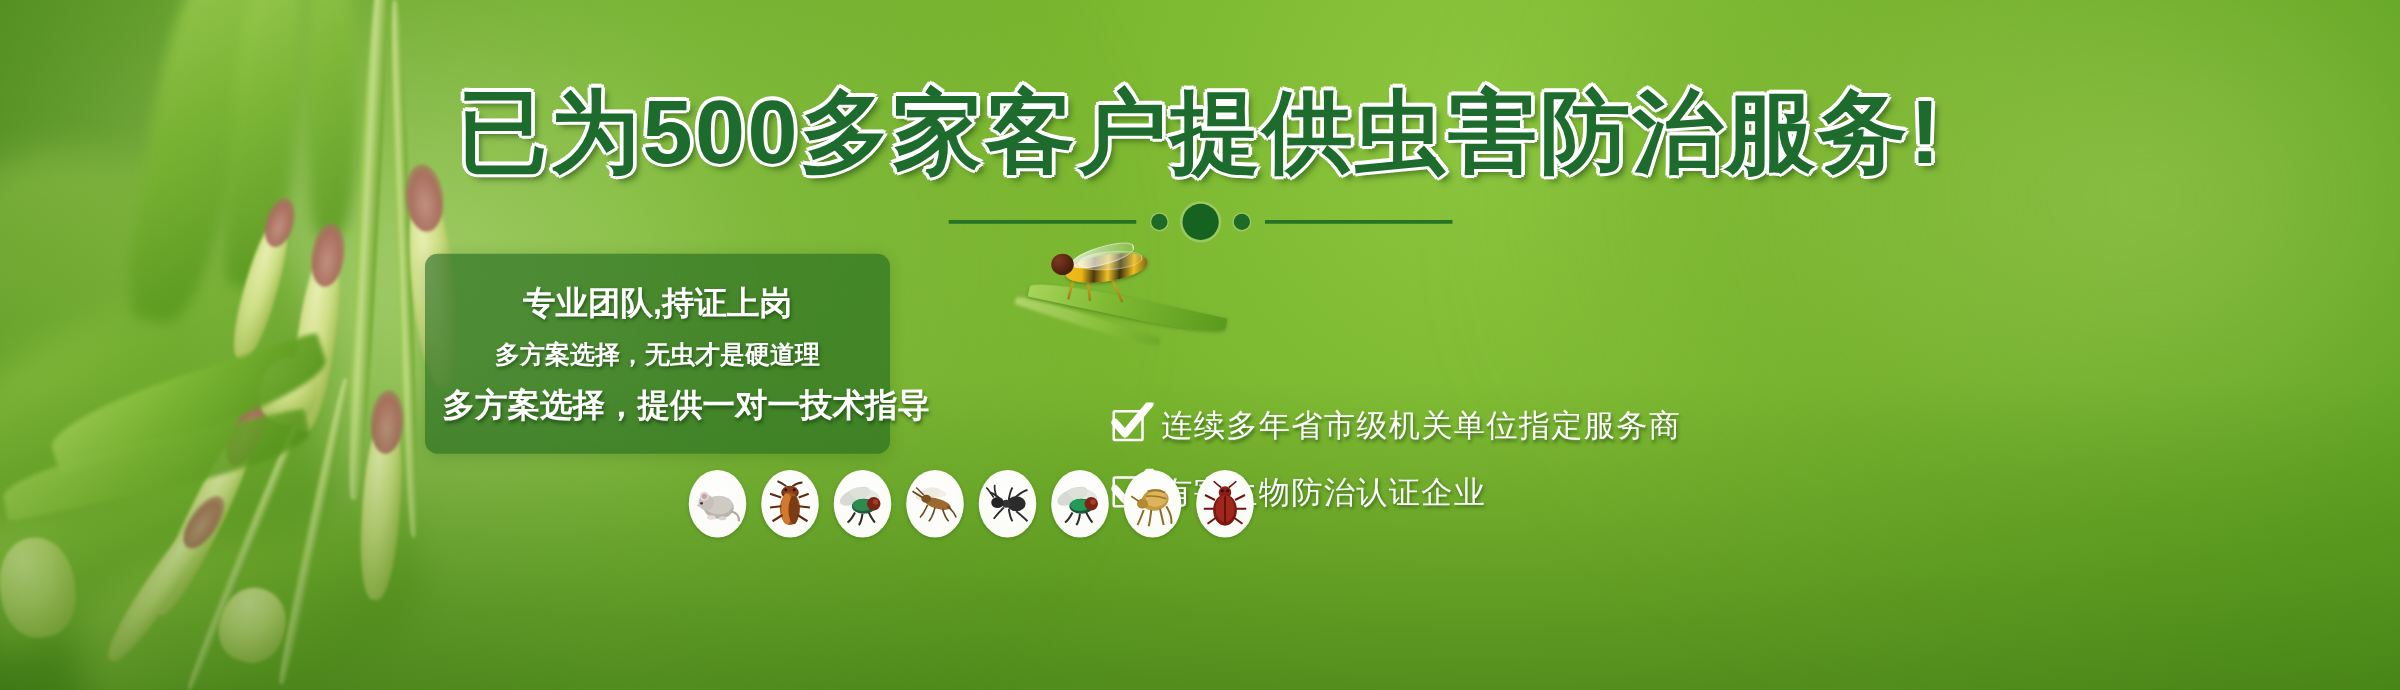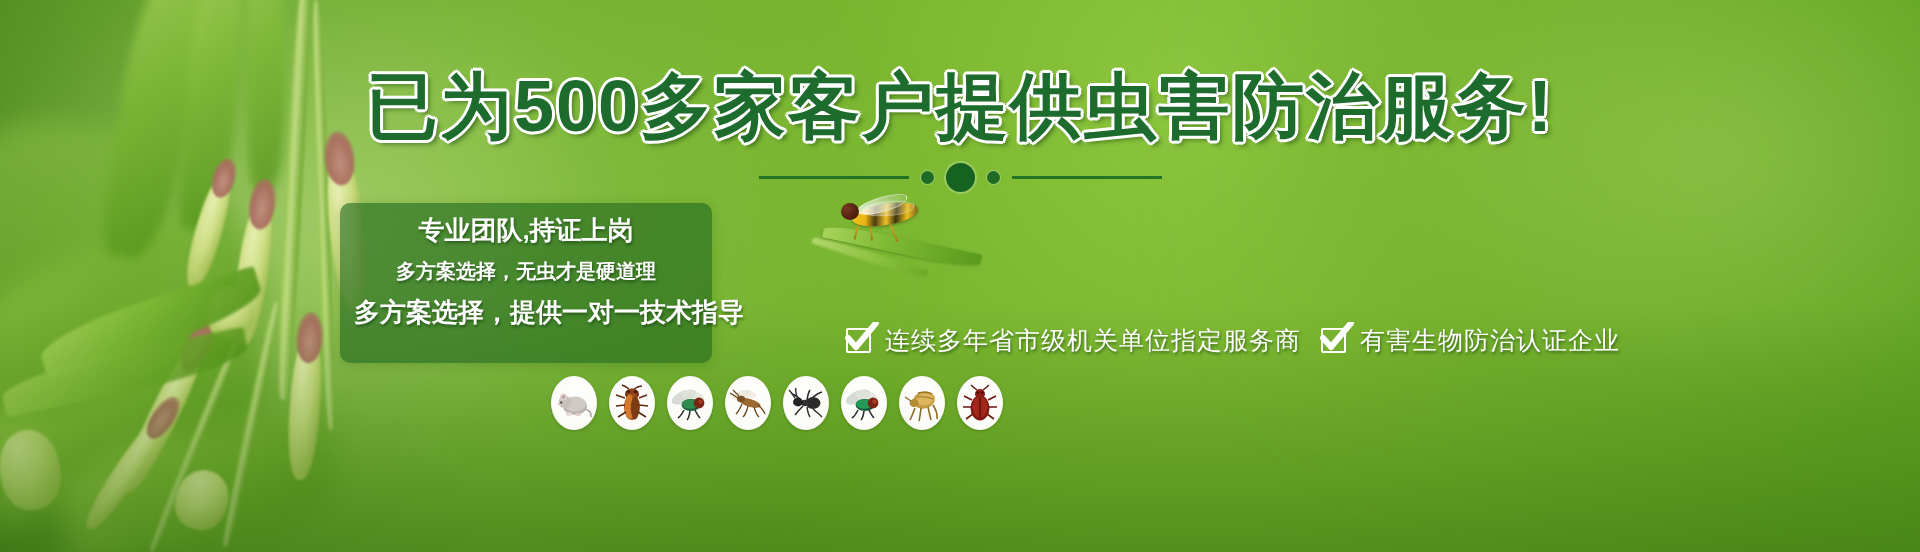--- a/index.html
+++ b/index.html
@@ -101,21 +101,21 @@
     width:29px; height:29px; border-radius:50%;
     background:#166321; box-shadow:0 0 0 2px rgba(255,255,255,.22);
   }
 
   
   #info-panel {
     position:absolute; left:340px; top:203px; width:372px; height:160px;
     background:rgba(32,104,30,.62);
     border-radius:10px 10px 10px 10px;
     box-shadow:0 2px 12px rgba(20,60,10,.18);
-    display:flex; flex-direction:column; justify-content:flex-start;
+    display:flex; flex-direction:column; justify-content:center;
     padding:8px 14px 10px 14px;
   }
   #info-panel .ln {
     color:#ffffff; font-weight:bold; text-align:center;
     text-shadow:1px 2px 3px rgba(10,50,5,.55);
     white-space:nowrap;
   }
   #info-panel .ln1 { font-size:26px; margin:2px 0 10px 0; }
   #info-panel .ln2 { font-size:20px; margin:0 0 10px 0; }
   #info-panel .ln3 { font-size:26px; margin:0; }
@@ -159,22 +159,22 @@
   .fly-leg {
     position:absolute; width:2px; height:20px;
     background:linear-gradient(#e4b827,#9c7a16); border-radius:2px;
   }
   .fly-leg.l1 { left:56px; top:28px; transform:rotate(14deg); }
   .fly-leg.l2 { left:70px; top:29px; transform:rotate(-6deg); }
   .fly-leg.l3 { left:92px; top:27px; transform:rotate(-24deg); height:24px; }
 
   
   #bullets {
-    position:absolute; left:846px; top:324px; width:720px;
-    display:flex; flex-direction:row; gap:20px;
+    position:absolute; left:890px; top:324px; width:720px;
+    display:flex; flex-direction:column; gap:20px;
   }
   #bullets .bullet { display:flex; align-items:center; gap:14px; }
   #bullets .cb {
     position:relative; width:25px; height:25px; flex:0 0 auto;
     border:2px solid #ffffff; border-radius:2px;
   }
   #bullets .cb svg { position:absolute; left:-3px; top:-8px; }
   #bullets .btxt {
     color:#ffffff; font-size:25px; letter-spacing:1px;
     text-shadow:1px 2px 3px rgba(10,50,5,.55); white-space:nowrap;

